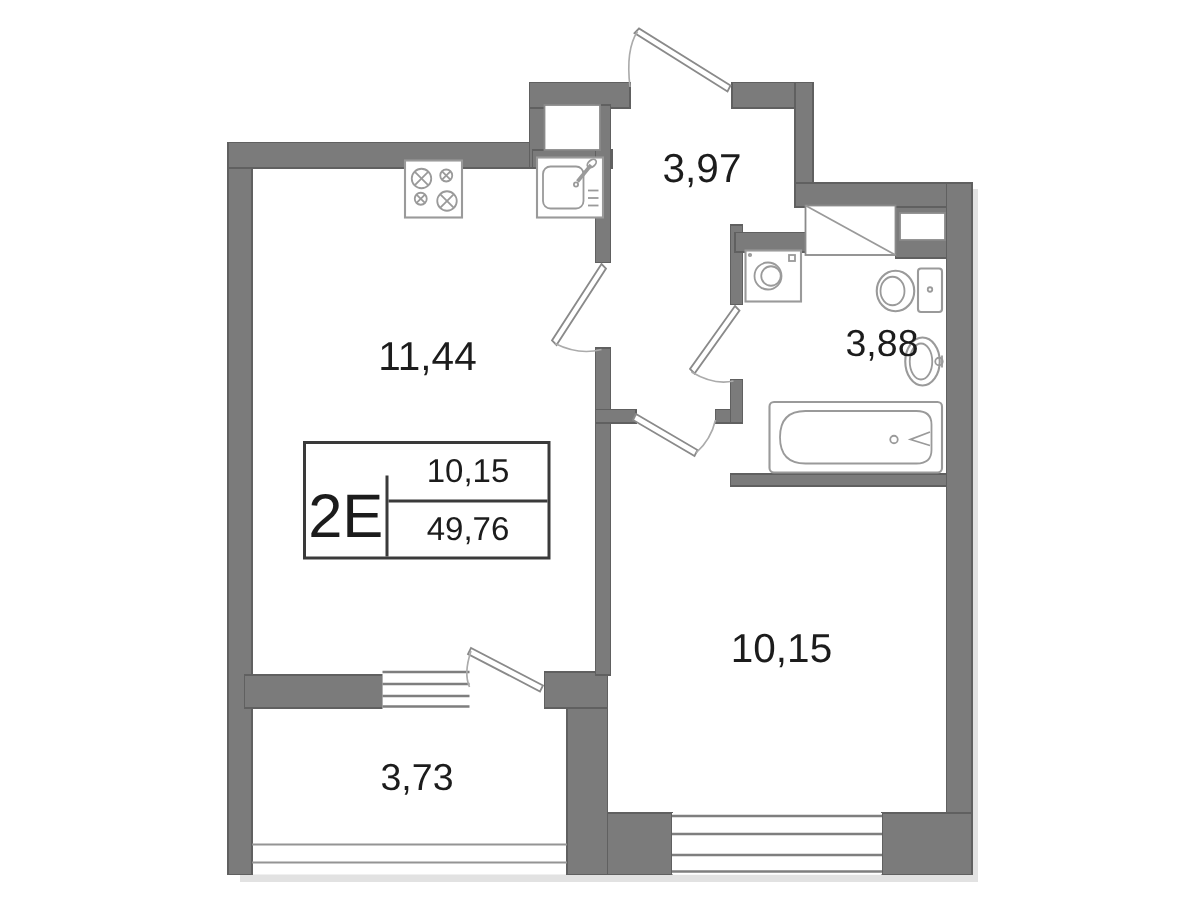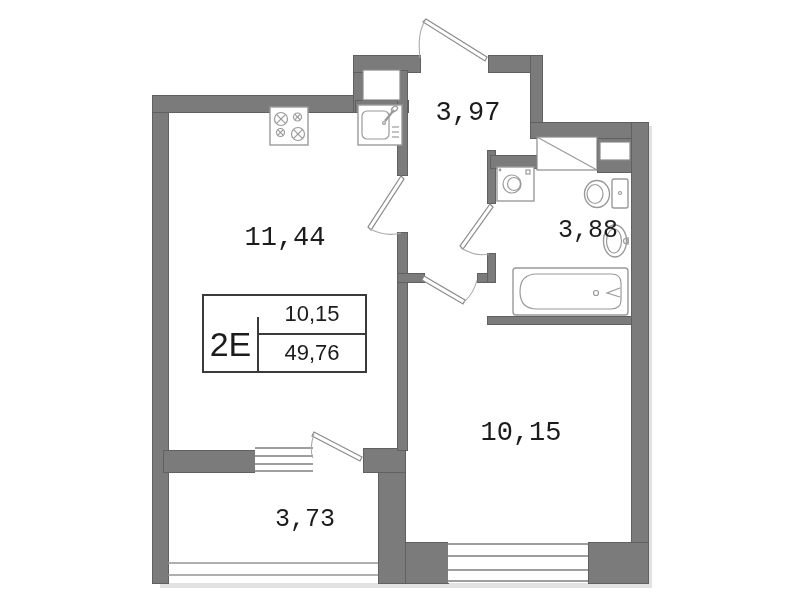--- a/index.html
+++ b/index.html
@@ -3,40 +3,40 @@
 <meta charset="utf-8">
 <style>
   html,body{margin:0;padding:0;background:#ffffff;}
   .stage{
     position:relative;width:799px;height:600px;background:#ffffff;overflow:hidden;
     font-family:"Liberation Sans", sans-serif;
   }
   .stage svg{position:absolute;left:0;top:0;}
   .room-label{
     position:absolute;transform:translate(-50%,-50%);
-    color:var(--text,#1c1c1c);font-size:27px;white-space:nowrap;font-family:Liberation Mono, monospace;
+    color:var(--text,#1c1c1c);font-size:27px;white-space:nowrap;
   }
   .room-label.small{font-size:25px;}
   .wall{fill:var(--wall,#7b7b7b);stroke:var(--wall-stroke,#606060);stroke-width:1;shape-rendering:crispEdges;}
   .whitebox{fill:#ffffff;stroke:#8a8a8a;stroke-width:1.2;}
   .fixture{stroke:var(--fixture,#9a9a9a);fill:#ffffff;stroke-width:1.4;}
   .fixline{stroke:var(--fixture,#9a9a9a);fill:none;stroke-width:1.2;}
   .winline{stroke:var(--window-line,#7e7e7e);stroke-width:1.6;}
   .raillight{stroke:#949494;stroke-width:1.3;}
   .leaf{fill:#ffffff;stroke:#8a8a8a;stroke-width:1.2;}
   .swing{fill:none;stroke:#ababab;stroke-width:1.1;}
   .shadow{fill:#e2e2e2;}
   .info-table{
     position:absolute;left:202px;top:294px;width:165px;height:79px;
     display:flex;background:#ffffff;border:2px solid #3a3a3a;box-sizing:border-box;
     color:var(--text,#1c1c1c);
   }
   .info-table .unit-cell{
     width:55px;flex:0 0 55px;border-right:2px solid #3a3a3a;box-sizing:border-box;
-    display:flex;align-items:center;justify-content:center;font-size:34px;margin-top:21px;
+    display:flex;align-items:center;justify-content:center;font-size:41px;margin-top:21px;
   }
   .info-table .area-col{flex:1;display:flex;flex-direction:column;}
   .info-table .area-row{
     flex:1;display:flex;align-items:center;justify-content:center;
     font-size:22px;border-bottom:2px solid #3a3a3a;box-sizing:border-box;
   }
   .info-table .area-row:last-child{border-bottom:none;}
 </style>
 </head>
 <body>
@@ -177,21 +177,21 @@
       <path class="fixline" d="M 537 274 H 611 Q 621 274 621 283 V 300 Q 621 309 611 309 H 537 Q 520 309 520 291.5 Q 520 274 537 274 Z"></path>
       <circle class="fixline" cx="596" cy="293" r="2.5"></circle>
       <path class="fixline" d="M 620 288 L 607 293 L 620 297"></path>
     </g>
   </svg>
 
   <div class="room-label" style="left:285px;top:238px;">11,44</div>
   <div class="room-label" style="left:468px;top:113px;">3,97</div>
   <div class="room-label small" style="left:547px;top:230px;margin-left:41px;">3,88</div>
   <div class="room-label" style="left:521px;top:433px;">10,15</div>
-  <div class="room-label small" style="left:278px;top:519px;margin-left:27px;">3,73</div>
+  <div class="room-label small" style="left:278px;top:519px;">3,73</div>
 
   <div class="info-table">
     <div class="unit-cell">2Е</div>
     <div class="area-col">
       <div class="area-row">10,15</div>
       <div class="area-row">49,76</div>
     </div>
   </div>
 
 </div>

